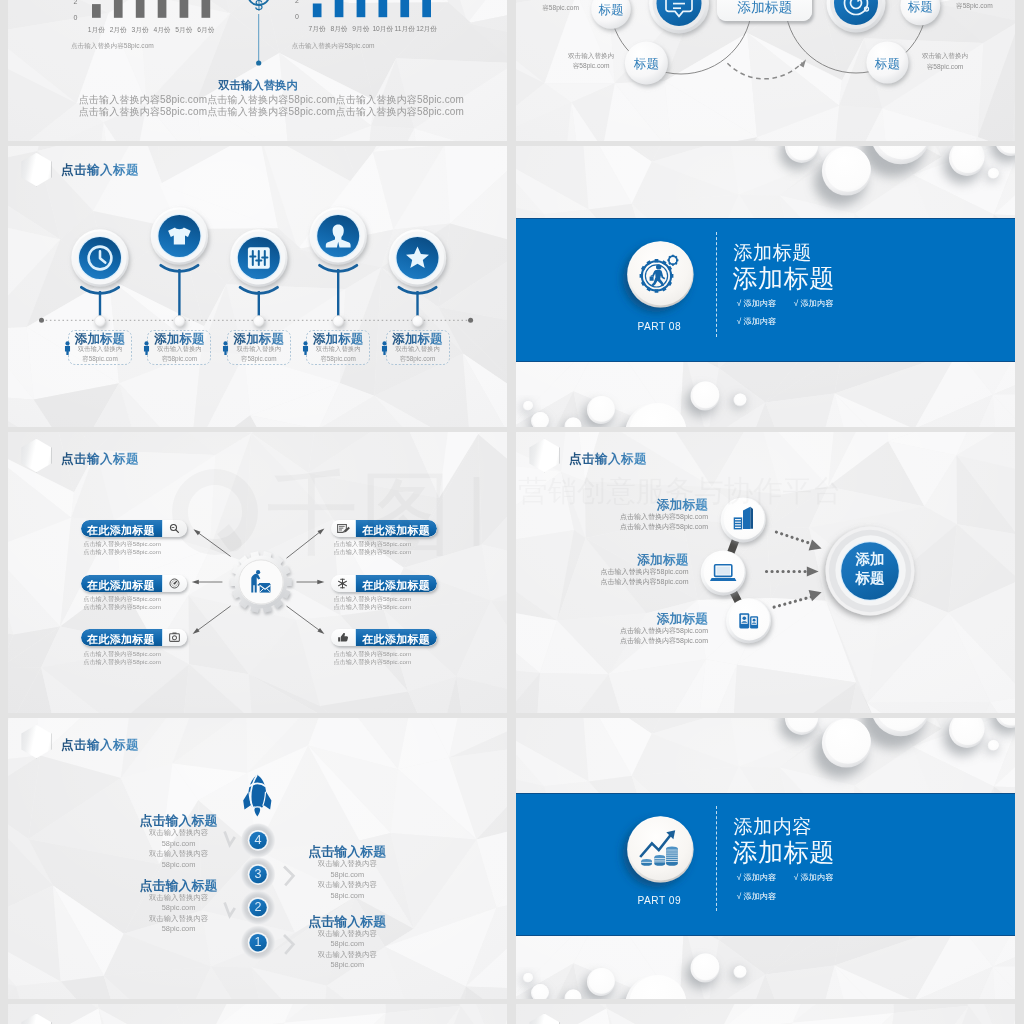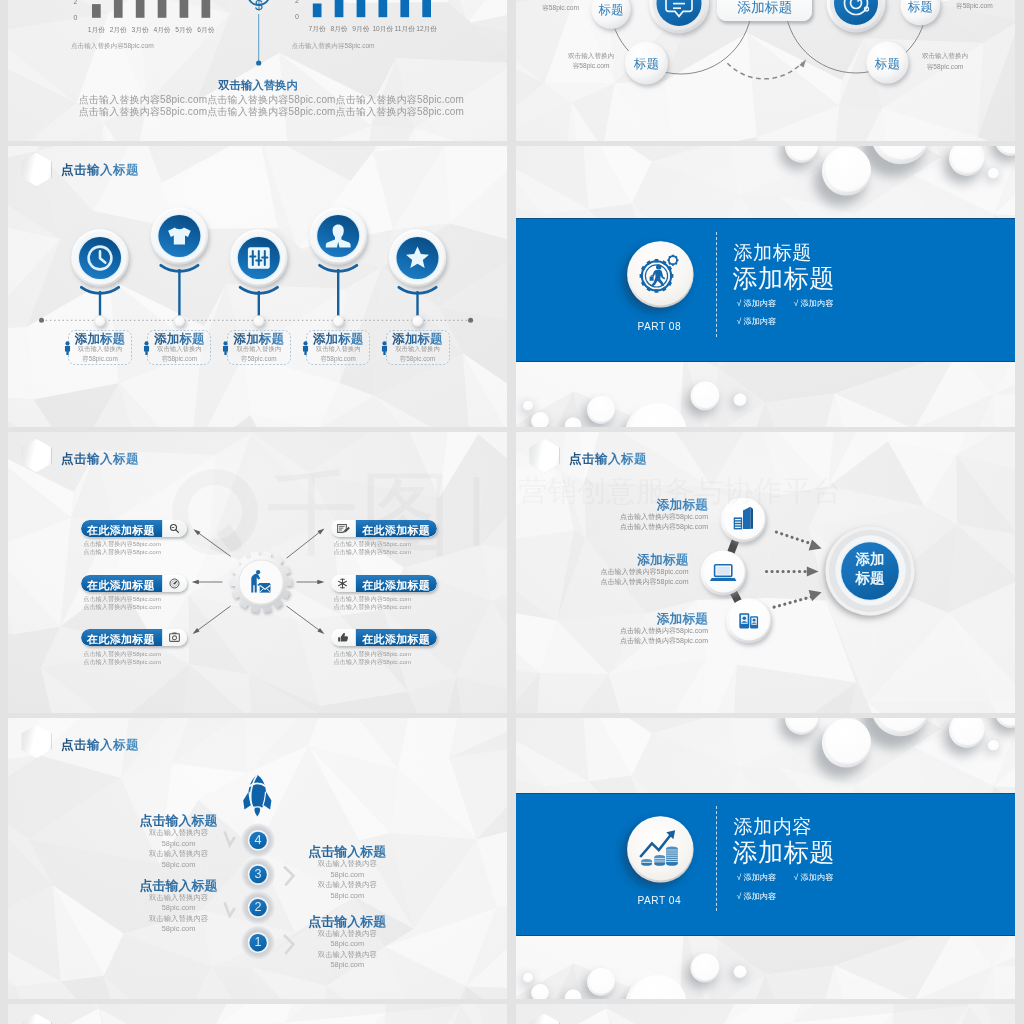--- a/index.html
+++ b/index.html
@@ -1260,21 +1260,21 @@
             <line x1="5.9" y1="4.7" x2="17.6" y2="4.7"></line>
             <line x1="5.9" y1="6.6" x2="17.6" y2="6.6"></line>
             <line x1="5.9" y1="8.5" x2="17.6" y2="8.5"></line>
             <line x1="5.9" y1="10.4" x2="17.6" y2="10.4"></line>
             <line x1="5.9" y1="12.3" x2="17.6" y2="12.3"></line>
 </g>
 <path d="M-20,7.8 L-8.3,-5.9 L-1.4,0.9 L11.0,-15.0" fill="none" stroke="#1a5f98" stroke-width="2.6" stroke-linejoin="miter" stroke-linecap="butt"></path>
 <path d="M6.1,-16.9 L15.0,-18.9 L13.2,-10.0 Z" fill="#1a5f98"></path>
         </g>
       </svg>
-      <div class="partlab" style="top:177.4px">PART 04</div>
+      <div class="partlab" style="top:177.4px">PART 09</div>
       <div class="banddash" style="top:88.30000000000001px"></div>
       <div class="bandeyebrow" style="top:95.9px">添加内容</div>
       <div class="bandtitle" style="top:118.4px">添加标题</div>
       <div class="bullet b1" style="top:153.9px">√ 添加内容</div>
       <div class="bullet b2" style="top:153.9px">√ 添加内容</div>
       <div class="bullet b3" style="top:172.6px">√ 添加内容</div>
     </div>
     <div class="slide " style="left:8px;top:1004px">
       <div class="bgwrap">
         <svg width="499" height="281" viewBox="0 0 499 281">

